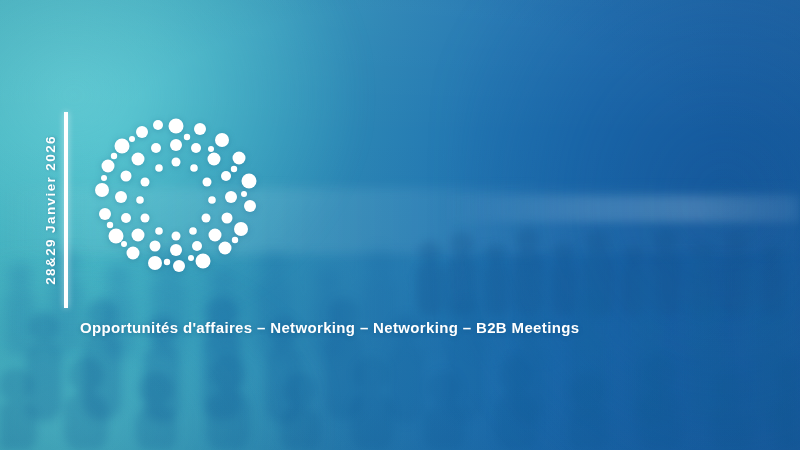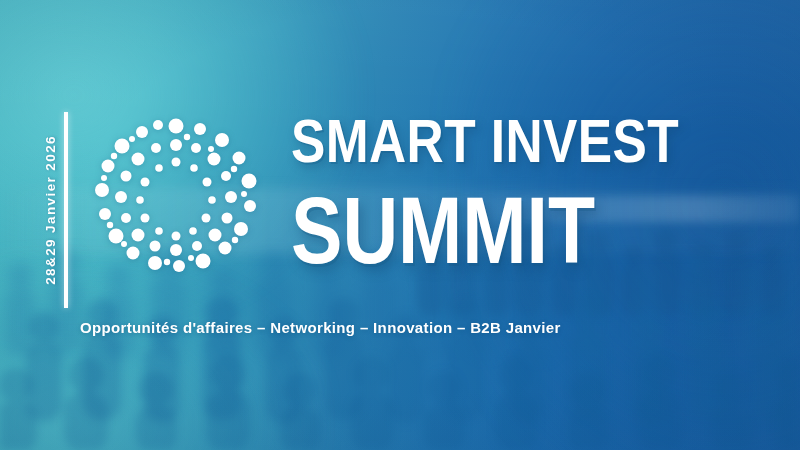--- a/index.html
+++ b/index.html
@@ -442,20 +442,16 @@
         <circle cx="79" cy="150" r="3.2"></circle>
         <circle cx="36" cy="132" r="3"></circle>
         <circle cx="22" cy="113" r="3.2"></circle>
         <circle cx="16" cy="66" r="3"></circle>
         <circle cx="26" cy="44" r="3.2"></circle>
         <circle cx="44" cy="27" r="3"></circle>
       </g>
     </svg>
   </div>
 
-  <div class="wordmark">
-    <div class="line-smart">SMART INVEST</div>
-    <div class="line-summit">SUMMIT</div>
-  </div>
-
-  <div class="tagline">Opportunités d'affaires – Networking – Innovation – B2B Janvier</div>
+
+  <div class="tagline">Opportunités d'affaires – Networking – Networking – B2B Meetings</div>
 
 </div>
 
 </body></html>

